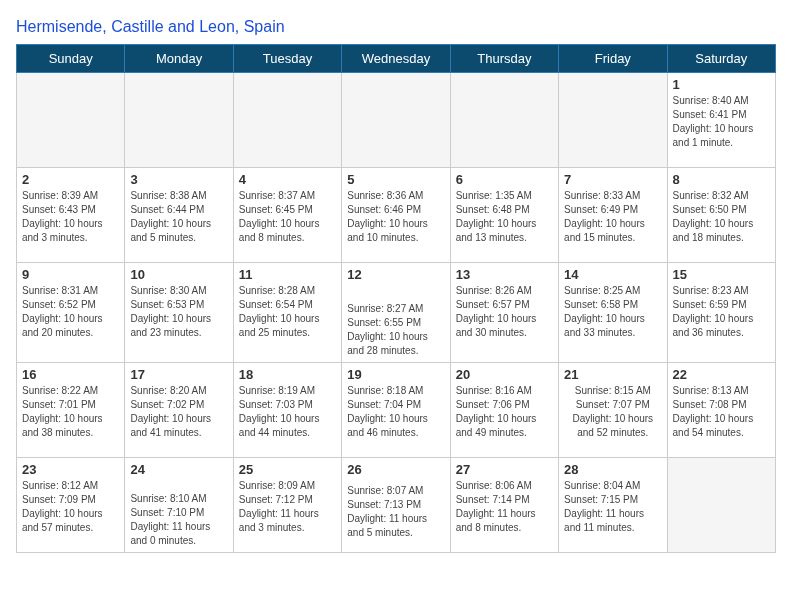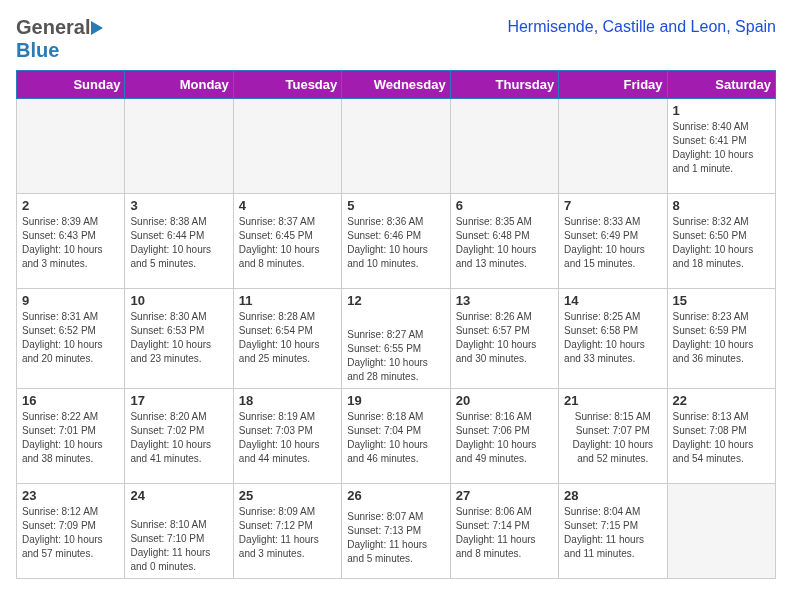--- a/index.html
+++ b/index.html
@@ -29,26 +29,26 @@
       font-size: 16px;
       color: #1d4ed8;
       margin-top: 2px;
     }
     .calendar {
       width: 100%;
       border-collapse: collapse;
       table-layout: fixed;
     }
     .calendar th {
-      background-color: #a21caf;
+      background-color: #0c4a6e;
       color: #fff;
       font-size: 13px;
-      font-weight: bold;
+      font-weight: normal;
       padding: 6px 4px;
-      text-align: right;
+      text-align: center;
       border: 1px solid #2a7ab5;
     }
     .calendar td {
       border: 1px solid #ccc;
       vertical-align: top;
       padding: 4px 5px;
       height: 95px;
       font-size: 10.5px;
       color: #333;
       background: #fff;
@@ -95,29 +95,20 @@
       color: #2a7ab5;
     }
     .logo-block {
       line-height: 1.15;
     }
   </style>
 </head>
 <body>
 
 <div class="header">
-  <div class="logo-block">
-    <div class="logo-row">
-      <span class="logo-text-general">General</span>
-      <span class="logo-arrow"></span>
-    </div>
-    <div>
-      <span class="logo-text-blue">Blue</span>
-    </div>
-  </div>
   <div class="title-section">
     <div class="location-title">Hermisende, Castille and Leon, Spain</div>
   </div>
 </div>
 
 <table class="calendar">
   <thead>
     <tr>
     <th>Sunday</th>
         <th>Monday</th>
@@ -168,21 +159,21 @@
         </td>
         <td>
           <span class="day-number">5</span>
           <div class="day-info" style="white-space: pre-line;">Sunrise: 8:36 AM
 Sunset: 6:46 PM
 Daylight: 10 hours
 and 10 minutes.</div>
         </td>
         <td>
           <span class="day-number">6</span>
-          <div class="day-info" style="white-space: pre-line;">Sunrise: 8:35 AM
+          <div class="day-info" style="white-space: pre-line;">Sunrise: 1:35 AM
 Sunset: 6:48 PM
 Daylight: 10 hours
 and 13 minutes.</div>
         </td>
         <td>
           <span class="day-number">7</span>
           <div class="day-info" style="white-space: pre-line;">Sunrise: 8:33 AM
 Sunset: 6:49 PM
 Daylight: 10 hours
 and 15 minutes.</div>

